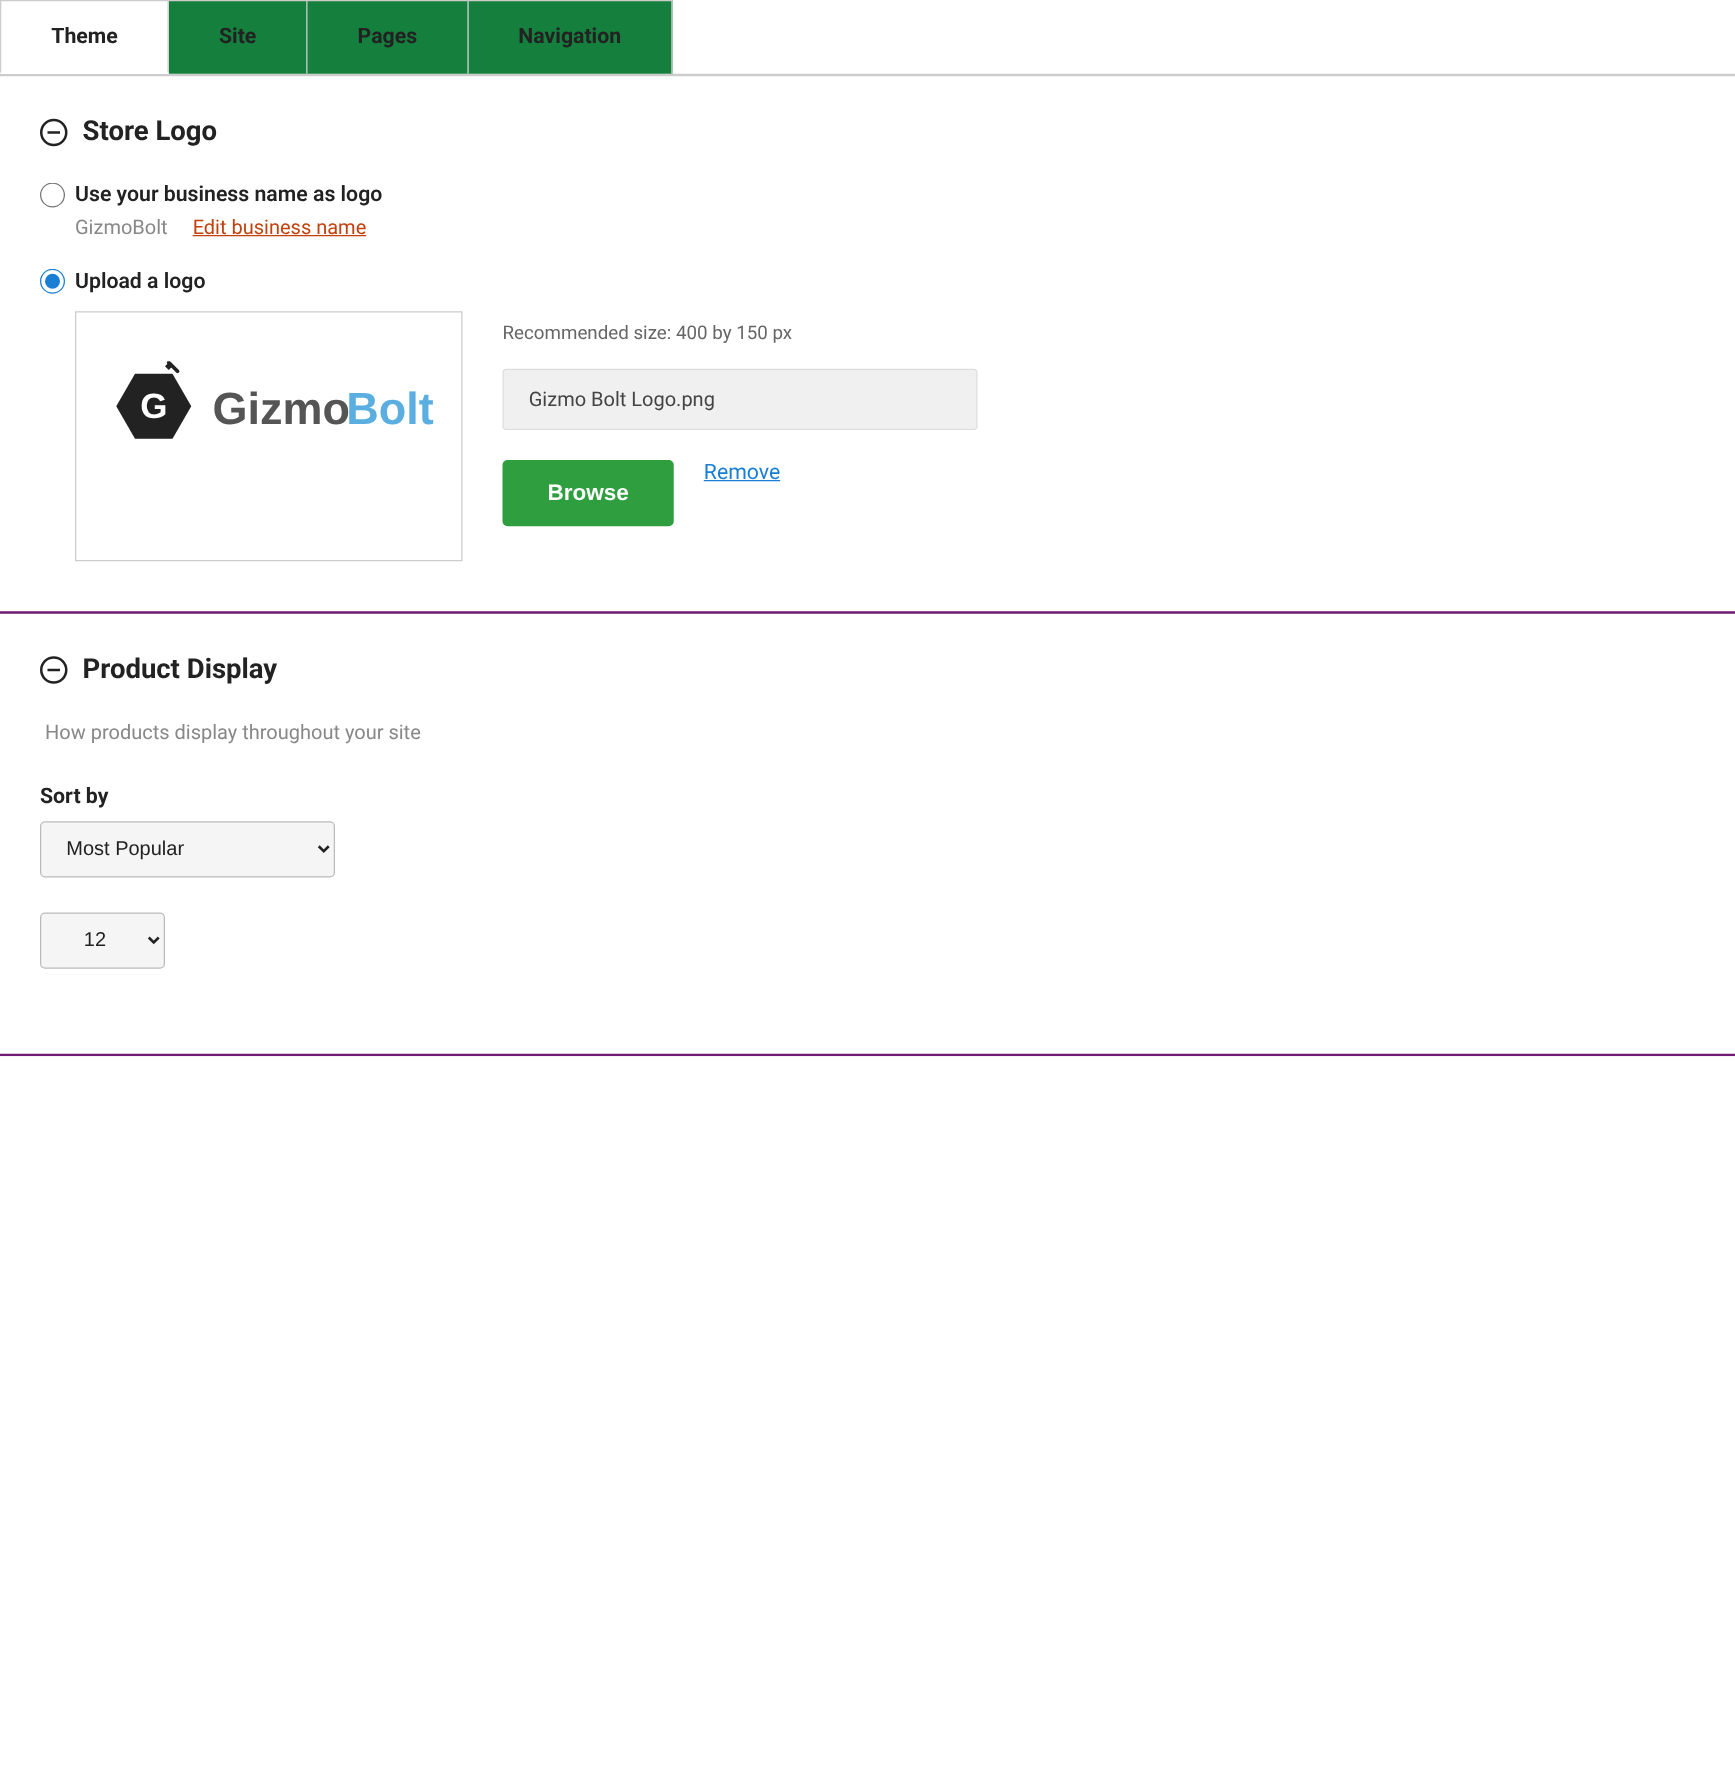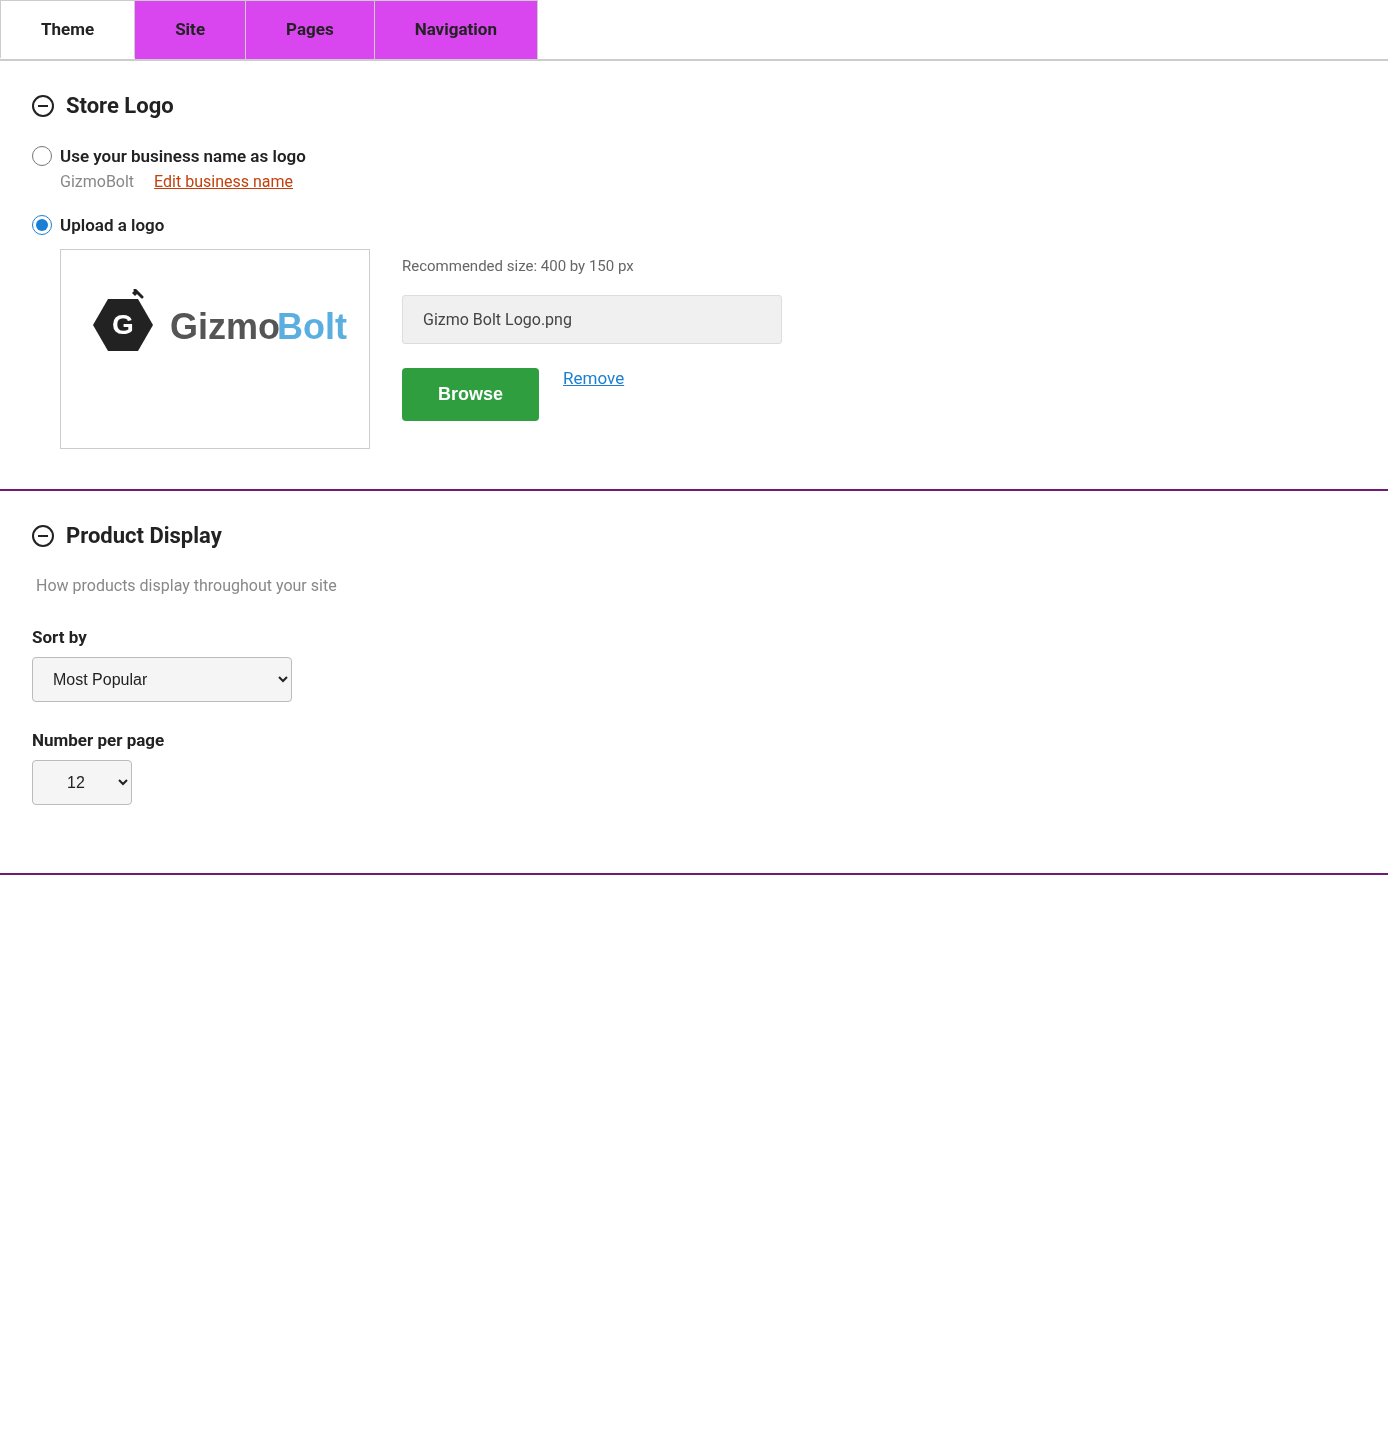--- a/index.html
+++ b/index.html
@@ -27,21 +27,21 @@
       color: #222;
       margin-right: -1px;
       position: relative;
     }
     .tab.active {
       background: #fff;
       border-bottom: 2px solid #fff;
       z-index: 1;
     }
     .tab:not(.active) {
-      background: #d946ef;
+      background: #15803d;
     }
 
     
     .section {
       padding: 32px 32px 40px 32px;
       border-bottom: 2px solid #701a75;
     }
 
     .section-header {
       display: flex;
@@ -195,21 +195,21 @@
 
     .field-label {
       font-weight: 700;
       font-size: 17px;
       margin-bottom: 10px;
     }
 
     .select-input {
       appearance: auto;
       -webkit-appearance: auto;
-      width: 260px;
+      width: 236px;
       padding: 12px 16px;
       font-size: 16px;
       border: 1px solid #bbb;
       border-radius: 4px;
       background: #f5f5f5;
       color: #222;
       cursor: pointer;
     }
 
     .number-input {
@@ -311,21 +311,20 @@
     <select class="select-input">
       <option>Most Popular</option>
       <option>Newest</option>
       <option>Price: Low to High</option>
       <option>Price: High to Low</option>
       <option>Name A-Z</option>
     </select>
   </div>
 
   <div class="field-group">
-    <div class="field-label">Number per page</div>
     <select class="number-input">
       <option>6</option>
       <option selected="">12</option>
       <option>24</option>
       <option>48</option>
     </select>
   </div>
 </div>
 
 </body></html>

